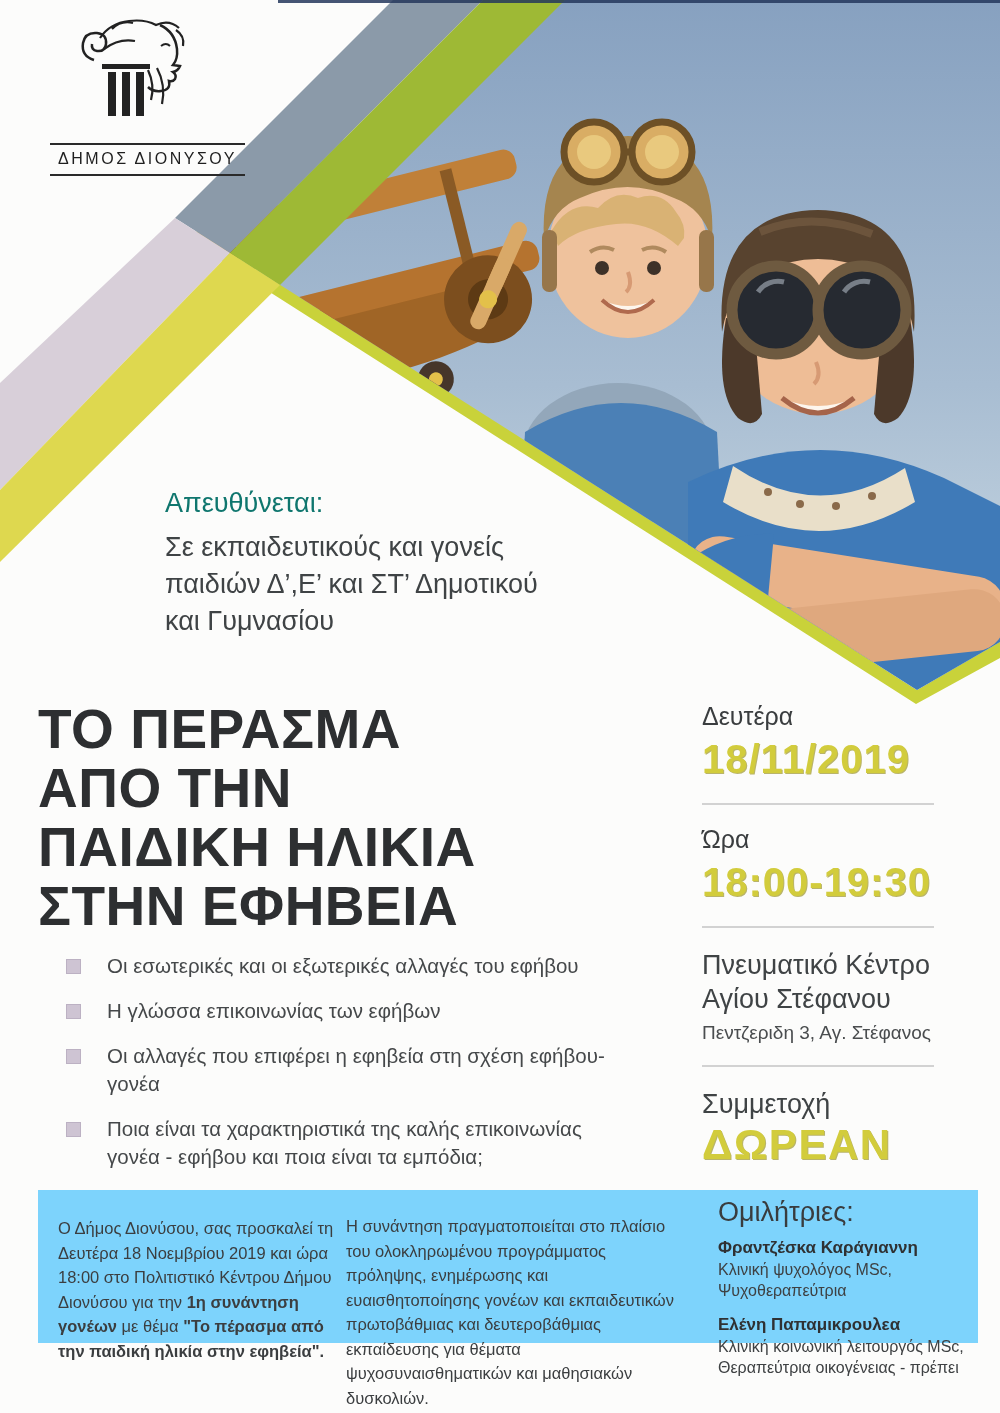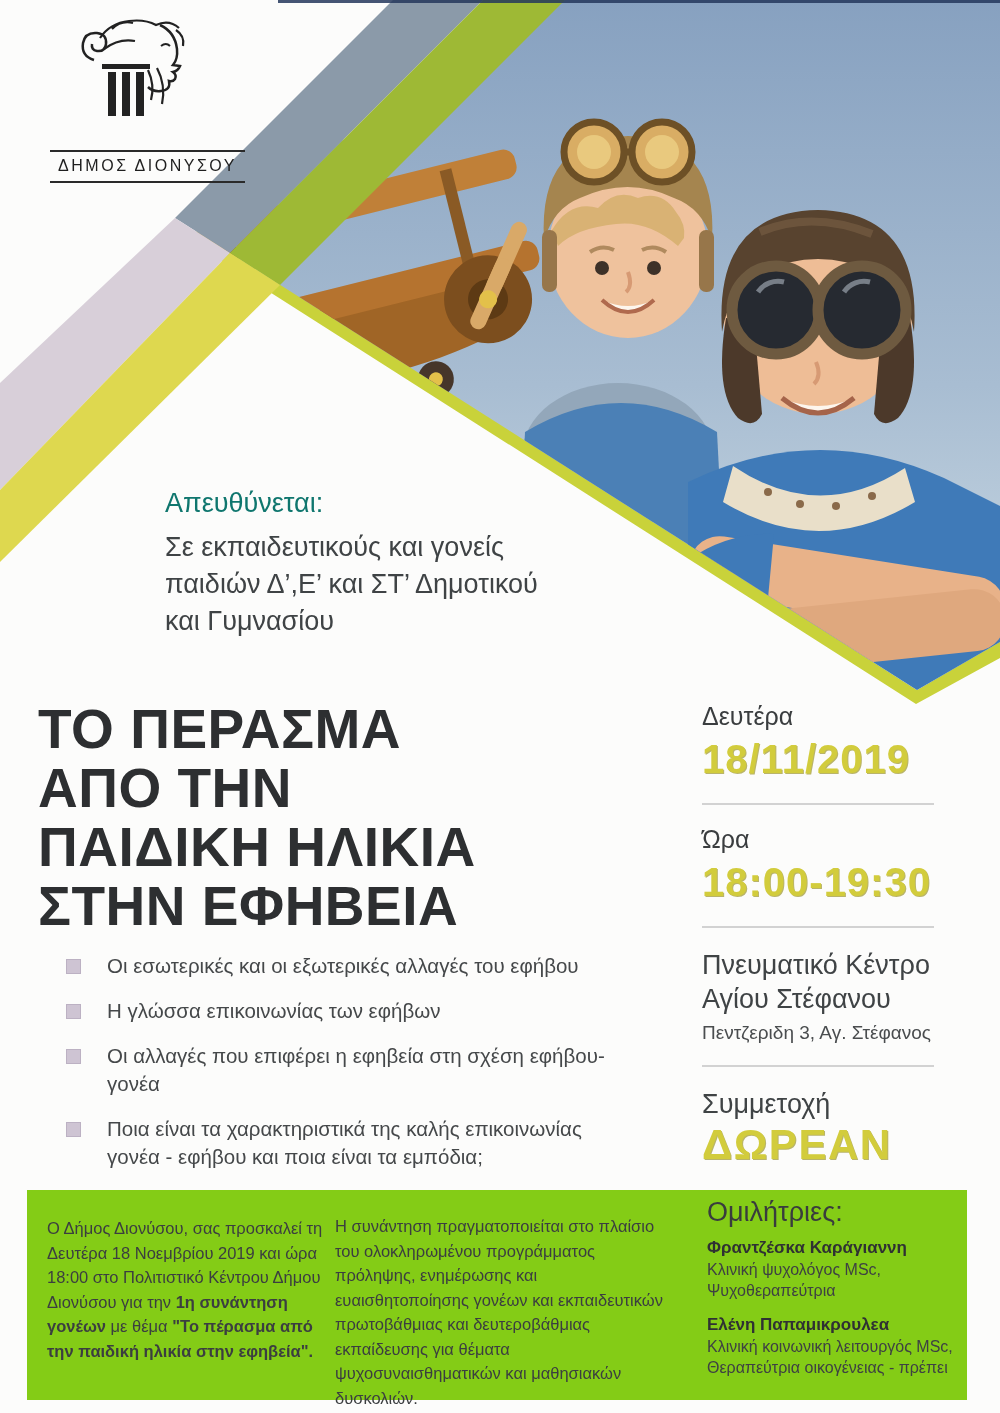--- a/index.html
+++ b/index.html
@@ -16,21 +16,21 @@
   .photo-wrap{clip-path:polygon(565px 0px,1000px 0px,1000px 642px,917px 690px,197px 232px);}
   .photo-wrap svg{position:absolute;left:0;top:0;}
   .band-slate{background:#8b9aa9;clip-path:polygon(393px 0px,483px 0px,230px 253px,175px 218px);}
   .band-green{background:#9eb935;clip-path:polygon(483px 0px,565px 0px,280px 285px,230px 253px);}
   .band-lavender{background:#d8cfd9;clip-path:polygon(175px 218px,230px 253px,0px 490px,0px 383px);}
   .band-yellow{background:#ded84f;clip-path:polygon(230px 253px,280px 285px,0px 562px,0px 490px);}
   .top-scan-line{position:absolute;left:278px;top:0;width:722px;height:3px;background:#24375c;opacity:.85;}
   
   .logo{left:50px;top:8px;width:195px;}
   .logo-art{display:block;margin-left:14px;}
-  .logo-name{margin-top:12px;border-top:2px solid #2a2a2a;border-bottom:2px solid #2a2a2a;
+  .logo-name{margin-top:5px;border-top:2px solid #2a2a2a;border-bottom:2px solid #2a2a2a;
     padding:5px 0 6px 0;font-size:16px;letter-spacing:2.5px;color:#1f1f1f;text-align:center;white-space:nowrap;}
   
   .audience{left:165px;top:488px;width:470px;}
   .audience-heading{color:#0f766e;font-size:27px;margin-bottom:10px;}
   .audience-line{color:#3f4345;font-size:27px;line-height:37px;}
   
   .title{left:38px;top:700px;width:640px;font-weight:bold;font-size:55px;line-height:59px;
     color:#2d2f31;letter-spacing:.5px;}
   
   .topics{left:38px;top:952px;width:600px;}
@@ -41,21 +41,21 @@
   .info{left:702px;top:702px;width:268px;}
   .info-label{font-size:25px;color:#3a3d3f;}
   .info-label-sm{font-size:27px;color:#3f4345;line-height:34px;}
   .info-value{font-size:40px;font-weight:bold;color:#d2cc3c;letter-spacing:1px;margin-top:6px;
     text-shadow:1px 1px 0 #b9b46a;}
   .info-divider{border:0;border-top:2px solid #d2d2d2;margin:21px 0 20px 0;width:232px;}
   .info-address{font-size:19px;color:#4a4d4f;margin-top:6px;}
   .free{font-size:42px;font-weight:bold;color:#d2cc3c;letter-spacing:1.5px;
     text-shadow:1px 1px 0 #b9b46a;}
   
-  .footer-box{left:27px;top:1190px;width:940px;height:210px;background:#84cc16;}
+  .footer-box{left:38px;top:1190px;width:940px;height:153px;background:#7dd3fc;}
   .footer-col{position:absolute;font-size:16.5px;line-height:24.5px;color:#3b3e40;}
   .fcol1{left:20px;top:26px;width:288px;}
   .fcol2{left:308px;top:24px;width:330px;}
   .fcol3{left:680px;top:10px;width:252px;}
   .speakers-heading{font-size:27px;color:#393c3e;margin-bottom:12px;}
   .speaker{margin-bottom:13px;}
   .speaker-name{font-weight:bold;font-size:17px;color:#2f3133;line-height:22px;}
   .speaker-role{font-size:16px;line-height:21px;color:#3e4143;}
   .b{font-weight:bold;}
 </style>

